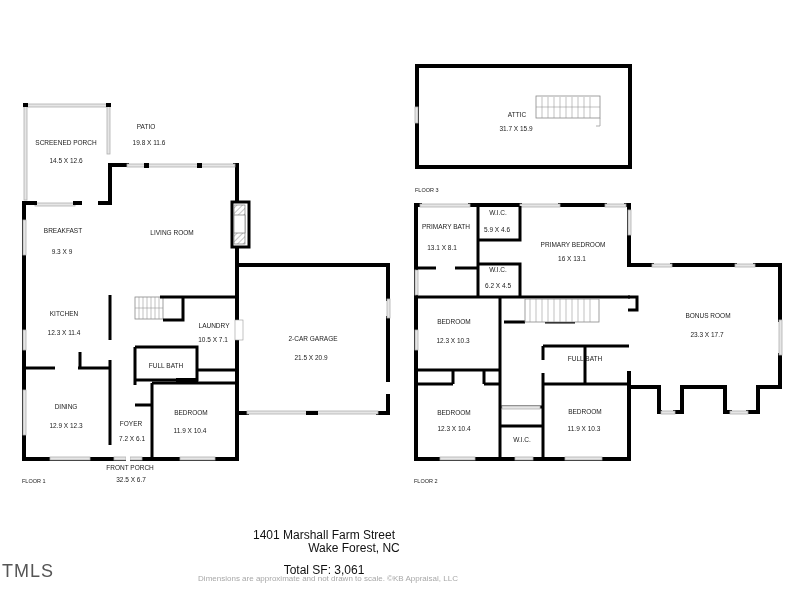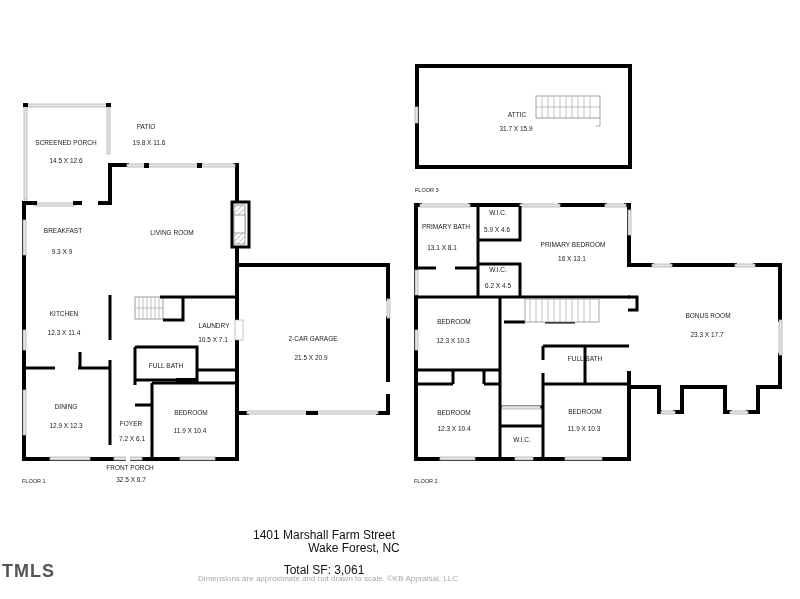--- a/index.html
+++ b/index.html
@@ -6,21 +6,21 @@
   body { width: 800px; height: 599px; position: relative; overflow: hidden; font-family: "Liberation Sans", sans-serif; }
   #plan { position: absolute; left: 0; top: 0; width: 800px; height: 599px; }
   .wall { fill: none; stroke: #000; stroke-width: 4; stroke-linecap: square; }
   .iwall { fill: none; stroke: #000; stroke-width: 3; }
   .win { fill: #e6e6e6; stroke: #b0b0b0; stroke-width: 0.8; }
   .stair { fill: #fff; stroke: #888; stroke-width: 0.8; }
   .lbl { font-family: "Liberation Sans", sans-serif; font-size: 6.5px; fill: #1a1a1a; text-anchor: middle; }
   .flr { font-family: "Liberation Sans", sans-serif; font-size: 5.5px; fill: #1a1a1a; }
   .footer { position: absolute; left: 0; width: 648px; text-align: center; color: #111; font-size: 12px; line-height: 13px; }
   .disclaimer { position: absolute; left: 0; width: 656px; top: 574px; text-align: center; color: #a8a8a8; font-size: 8px; }
-  .mls { position: absolute; left: 2px; top: 561px; font-size: 18px; letter-spacing: 1px; color: #555; font-weight: 700; }
+  .mls { position: absolute; left: 2px; top: 561px; font-size: 18px; letter-spacing: 1px; color: #555; font-weight: 400; }
 </style>
 </head>
 <body>
 
 <svg id="plan" viewBox="0 0 800 599" xmlns="http://www.w3.org/2000/svg">
 
   <g>
 
     <rect class="win" x="24" y="104" width="86" height="3"></rect>
     <rect class="win" x="24" y="104" width="3" height="96"></rect>

